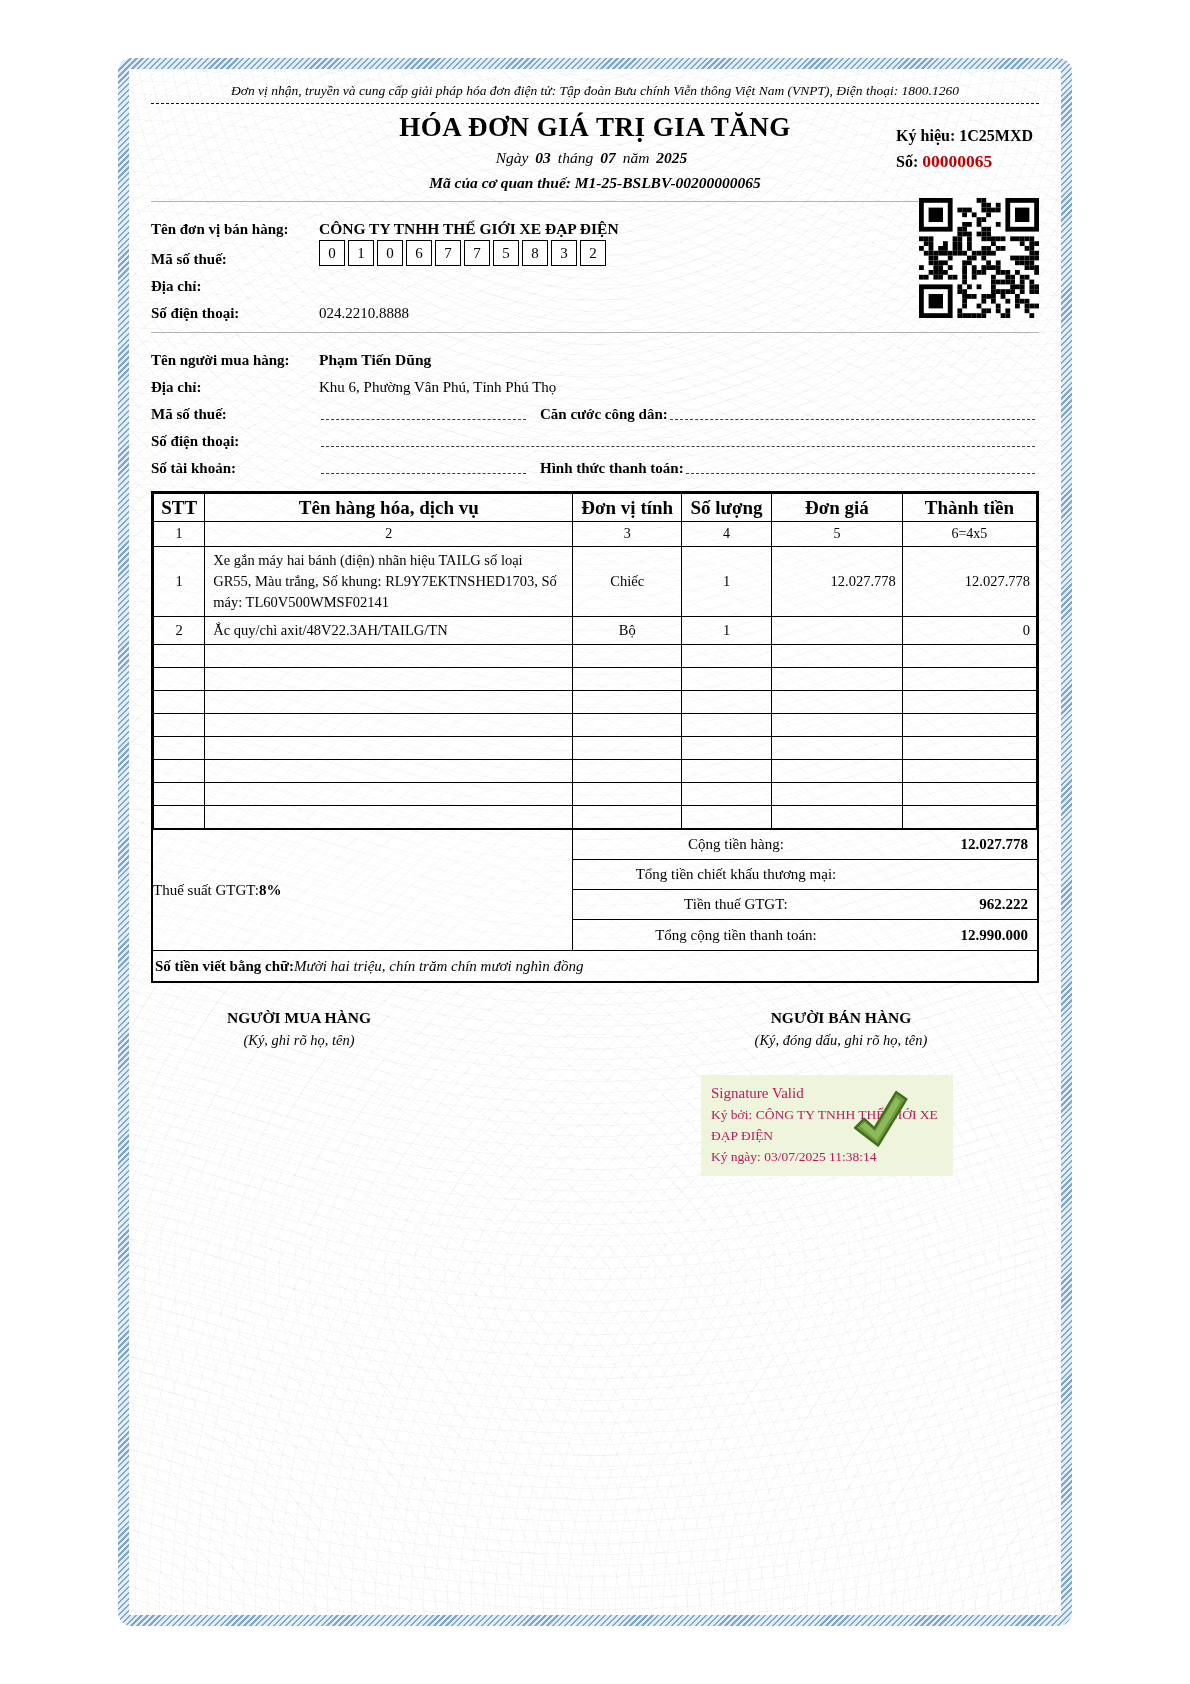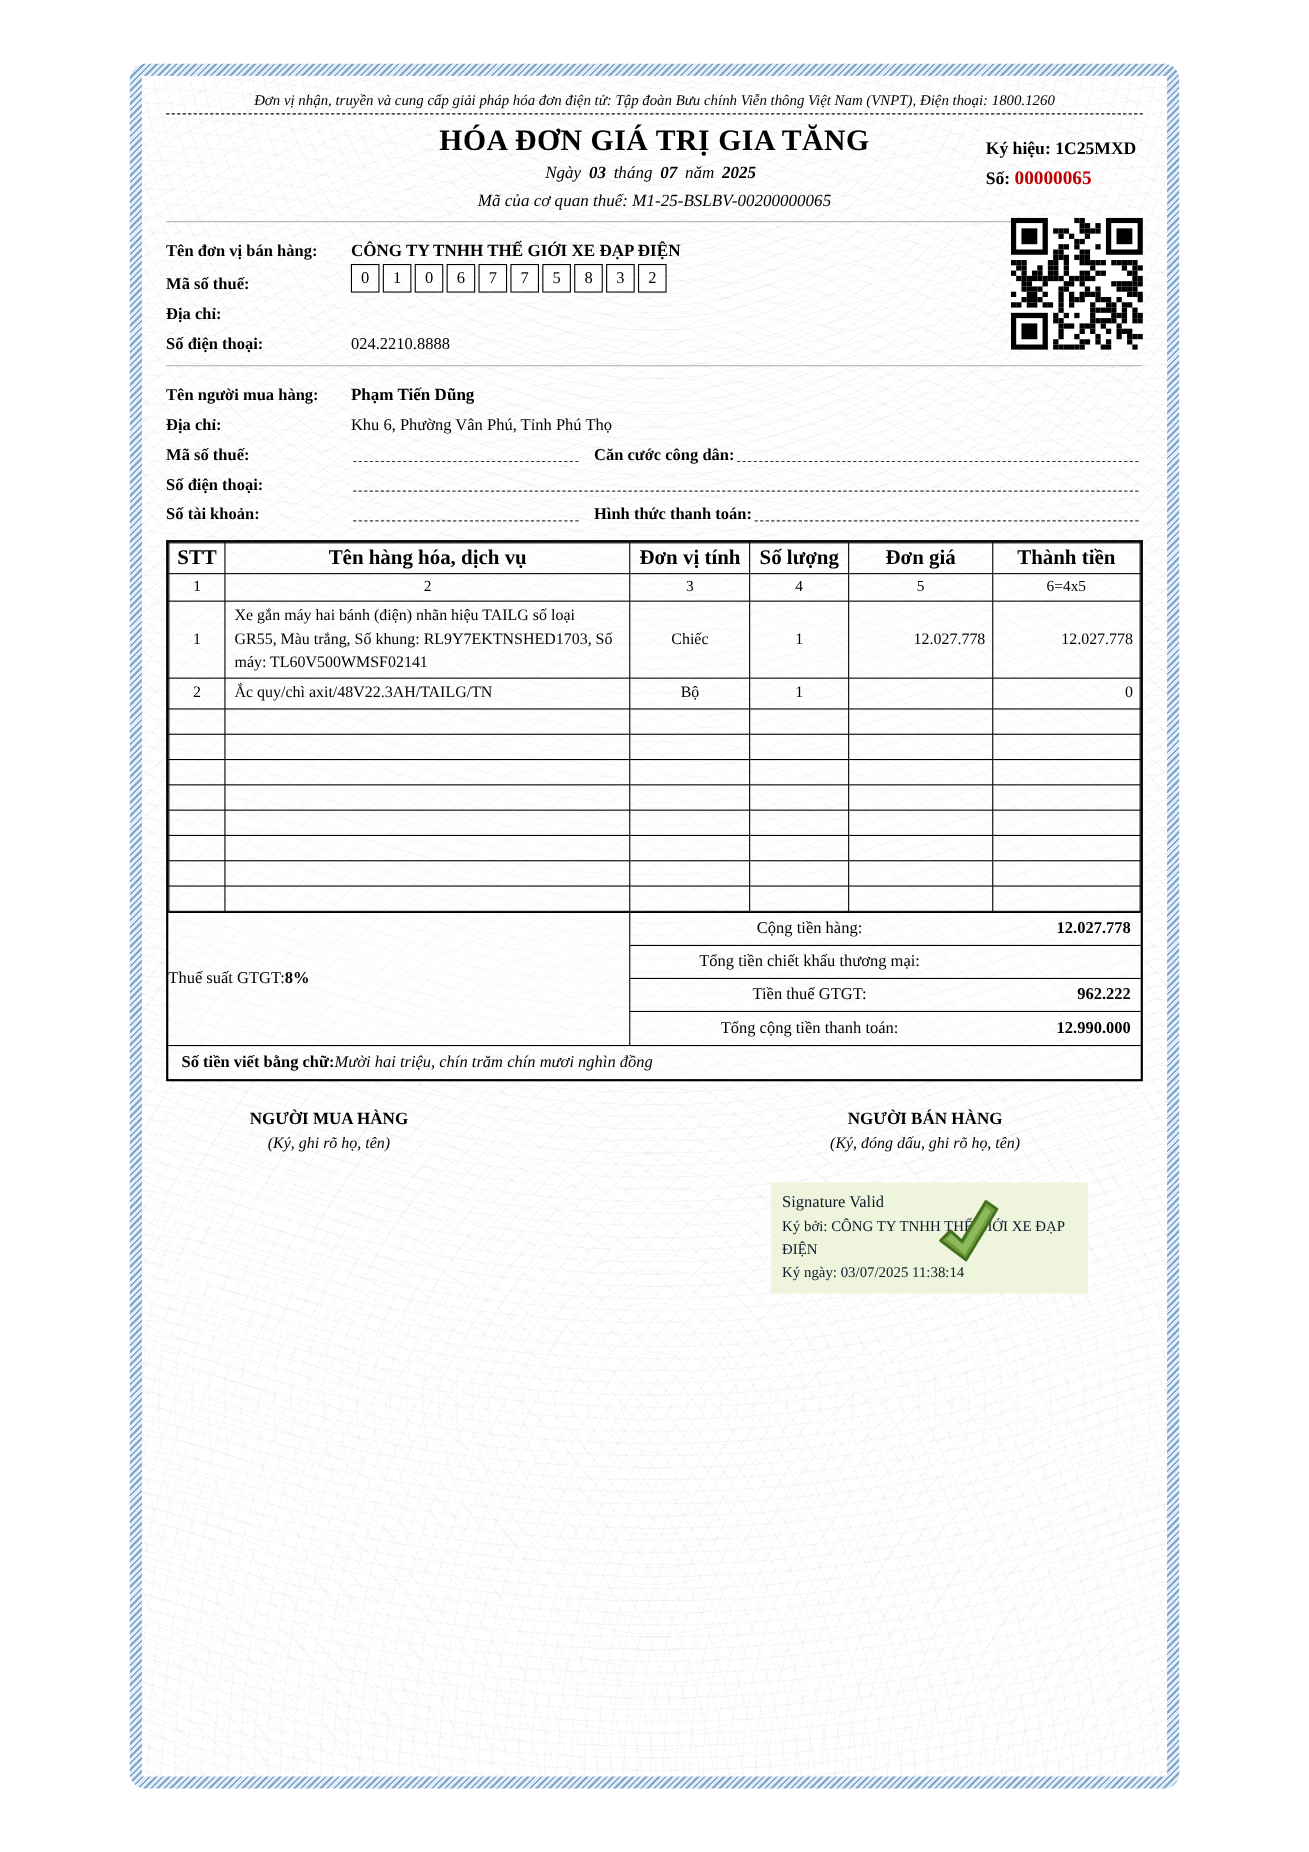--- a/index.html
+++ b/index.html
@@ -25,21 +25,21 @@
       repeating-radial-gradient(circle at 50% 78%,  rgba(150,162,180,.06)  0 1px, transparent 1px 15px);
   }
   .provider { text-align:center; font-style:italic; font-size:13.5px; padding-top:6px; }
   .dash-sep { border-top:1.8px dashed #111; margin-top:4px; }
   .thin-sep { border-top:1px solid #b2b2b2; }
 
   .head-wrap { position:relative; margin-top:8px; }
   .title { text-align:center; font-size:27px; font-weight:bold; letter-spacing:.5px; }
   .date-line { text-align:center; font-style:italic; font-size:15.5px; margin-top:6px; }
   .date-line b { margin:0 7px; }
-  .tax-code-line { text-align:center; font-style:italic; font-weight:normal; font-size:15.5px; margin:7px 0 9px; }
+  .tax-code-line { text-align:center; font-style:italic; font-weight:bold; font-size:15.5px; margin:7px 0 9px; }
   .serial-box { position:absolute; right:6px; top:12px; font-size:16px; line-height:1.5; }
   .serial-box .num { color:#c00000; font-size:17.5px;text-align:right; }
   .serial-box b { font-weight:bold; }
 
   .party { padding:9px 0 10px; position:relative; }
   .prow { display:flex; align-items:flex-end; min-height:27px; font-size:15px; }
   .prow .lbl { width:168px; font-weight:bold; flex:none; }
   .prow .val { }
   .bold-val { font-weight:bold; font-size:15.5px; }
   .digit-boxes { display:flex; gap:3px; margin:2px 0; }
@@ -64,34 +64,34 @@
   tr.item-row .c-price, tr.item-row .c-amount { text-align:right; }
   tr.empty-row td { height:23px; }
 
   .totals { display:flex; border-top:1px solid #000; }
   .totals-left { width:47.5%; border-right:1px solid #000; display:flex; align-items:center; font-size:15px; }
   .totals-right { flex:1; }
   .trow { display:flex; align-items:center; height:30px; border-bottom:1px solid #000; font-size:15px; }
   .trow:last-child { border-bottom:none; }
   .trow .t-lbl { flex:1; text-align:center; }
   .trow .t-val { width:138px; text-align:right; font-weight:bold; padding-right:9px; padding-left:4px; }
-  .words-row { border-top:1px solid #000; display:flex; align-items:center; min-height:31px; font-size:15px; padding:0 12px; }
+  .words-row { border-top:1px solid #000; display:flex; align-items:center; min-height:31px; font-size:15px; padding:0 2px; }
   .words-row .w-lbl { font-weight:bold; }
   .words-row .w-val { font-style:italic; }
 
   .sig-area { position:relative; height:60px; margin-top:26px; }
   .sig-block { position:absolute; text-align:center; }
   .sig-buyer { left:8px; width:280px; }
   .sig-seller { left:540px; width:300px; }
   .sig-title { font-weight:bold; font-size:15.5px; }
   .sig-note { font-style:italic; font-size:14.5px; margin-top:5px; }
 
   .sig-valid-box {
-    position:relative; margin-left:550px; margin-top:6px; width:288px;
-    background:#eef5dc; padding:7px 10px 8px; color:#0f172a; font-size:13.5px; line-height:1.55;
+    position:relative; margin-left:550px; margin-top:6px; width:252px;
+    background:#eef5dc; padding:7px 10px 8px; color:#be185d; font-size:13.5px; line-height:1.55;
   }
   .sig-valid-box .sv-status { font-size:15px; }
   .check-mark { position:absolute; left:146px; top:14px; width:64px; height:64px; transform:rotate(-4deg); }
 </style>
 </head>
 <body>
 
 <div class="frame">
   <div class="inner">
 

